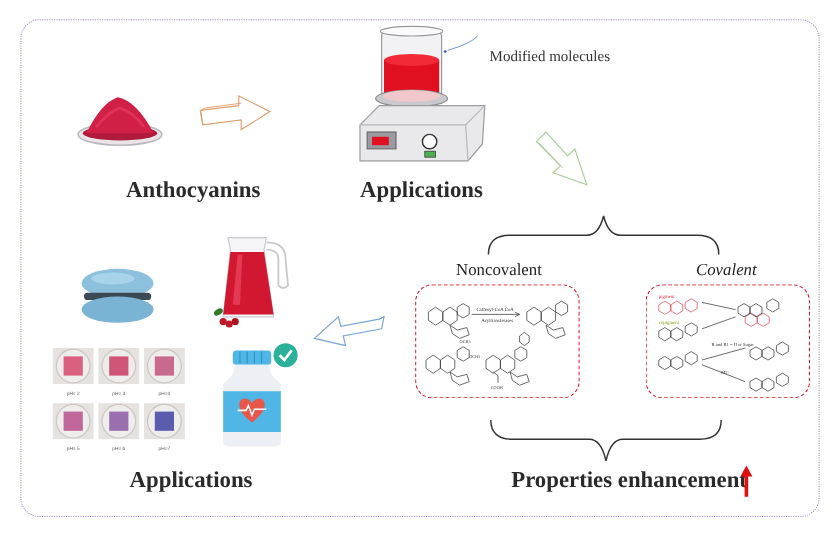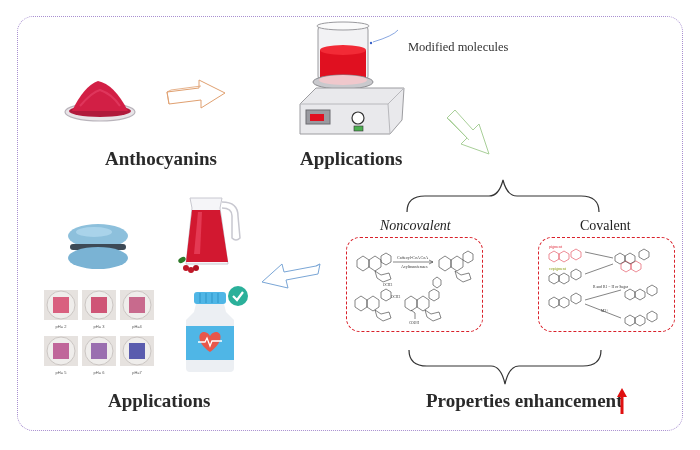--- a/index.html
+++ b/index.html
@@ -55,22 +55,22 @@
 
 <svg class="abs" style="left:445px;top:106px;" width="55" height="52">
   <path d="M2 12 L10 4 L28 24 L34 18 L44 48 L16 38 L22 32 Z" fill="#fff" stroke="#a8cf98" stroke-width="1"></path>
   <path d="M2 12 L5 14 L24 34" fill="none" stroke="#a8cf98" stroke-width="0.8"></path>
 </svg>
 
 <svg class="abs" style="left:405px;top:178px;" width="200" height="36">
   <path d="M2 34 Q2 18 20 18 L84 18 Q94 18 98 2 Q102 18 112 18 L176 18 Q194 18 194 34" fill="none" stroke="#333" stroke-width="1.2"></path>
 </svg>
 
-<div class="abs sub" style="left:380px;top:218px;font-style:italic;">Noncovalent</div>
-<div class="abs sub" style="left:580px;top:218px;">Covalent</div>
+<div class="abs sub" style="left:380px;top:218px;">Noncovalent</div>
+<div class="abs sub" style="left:580px;top:218px;font-style:italic;">Covalent</div>
 
 <div class="abs" style="left:346px;top:237px;width:137px;height:95px;border:1.5px dashed #d9202a;border-radius:14px;box-sizing:border-box;">
   <svg width="134" height="92">
     <g fill="none" stroke="#333" stroke-width="0.6">
       <path d="M10 22 l6 -4 l6 4 l0 7 l-6 4 l-6 -4 z"></path>
         <path d="M22 22 l6 -4 l6 4 l0 7 l-6 4 l-6 -4 z"></path>
       <path d="M34 18 l5 -3 l5 3 l0 6 l-5 3 l-5 -3 z"></path>
         <path d="M28 33 l6 4 l8 -2 l2 6 l-8 3 l-6 -4 z"></path>
       <path d="M92 22 l6 -4 l6 4 l0 7 l-6 4 l-6 -4 z"></path>
         <path d="M104 22 l6 -4 l6 4 l0 7 l-6 4 l-6 -4 z"></path>

